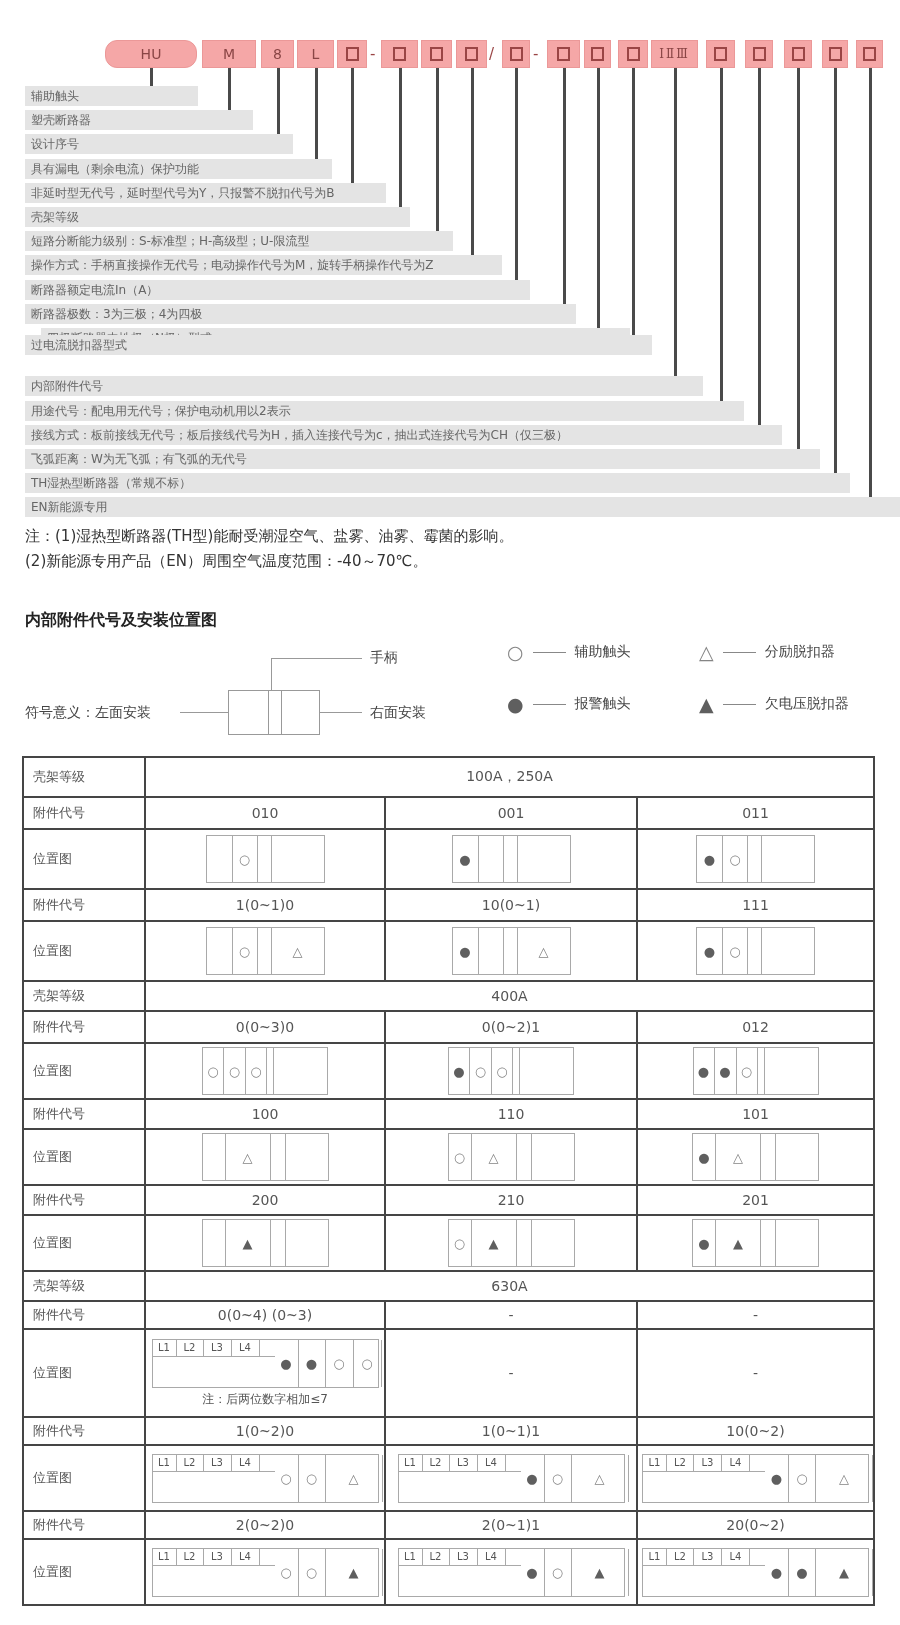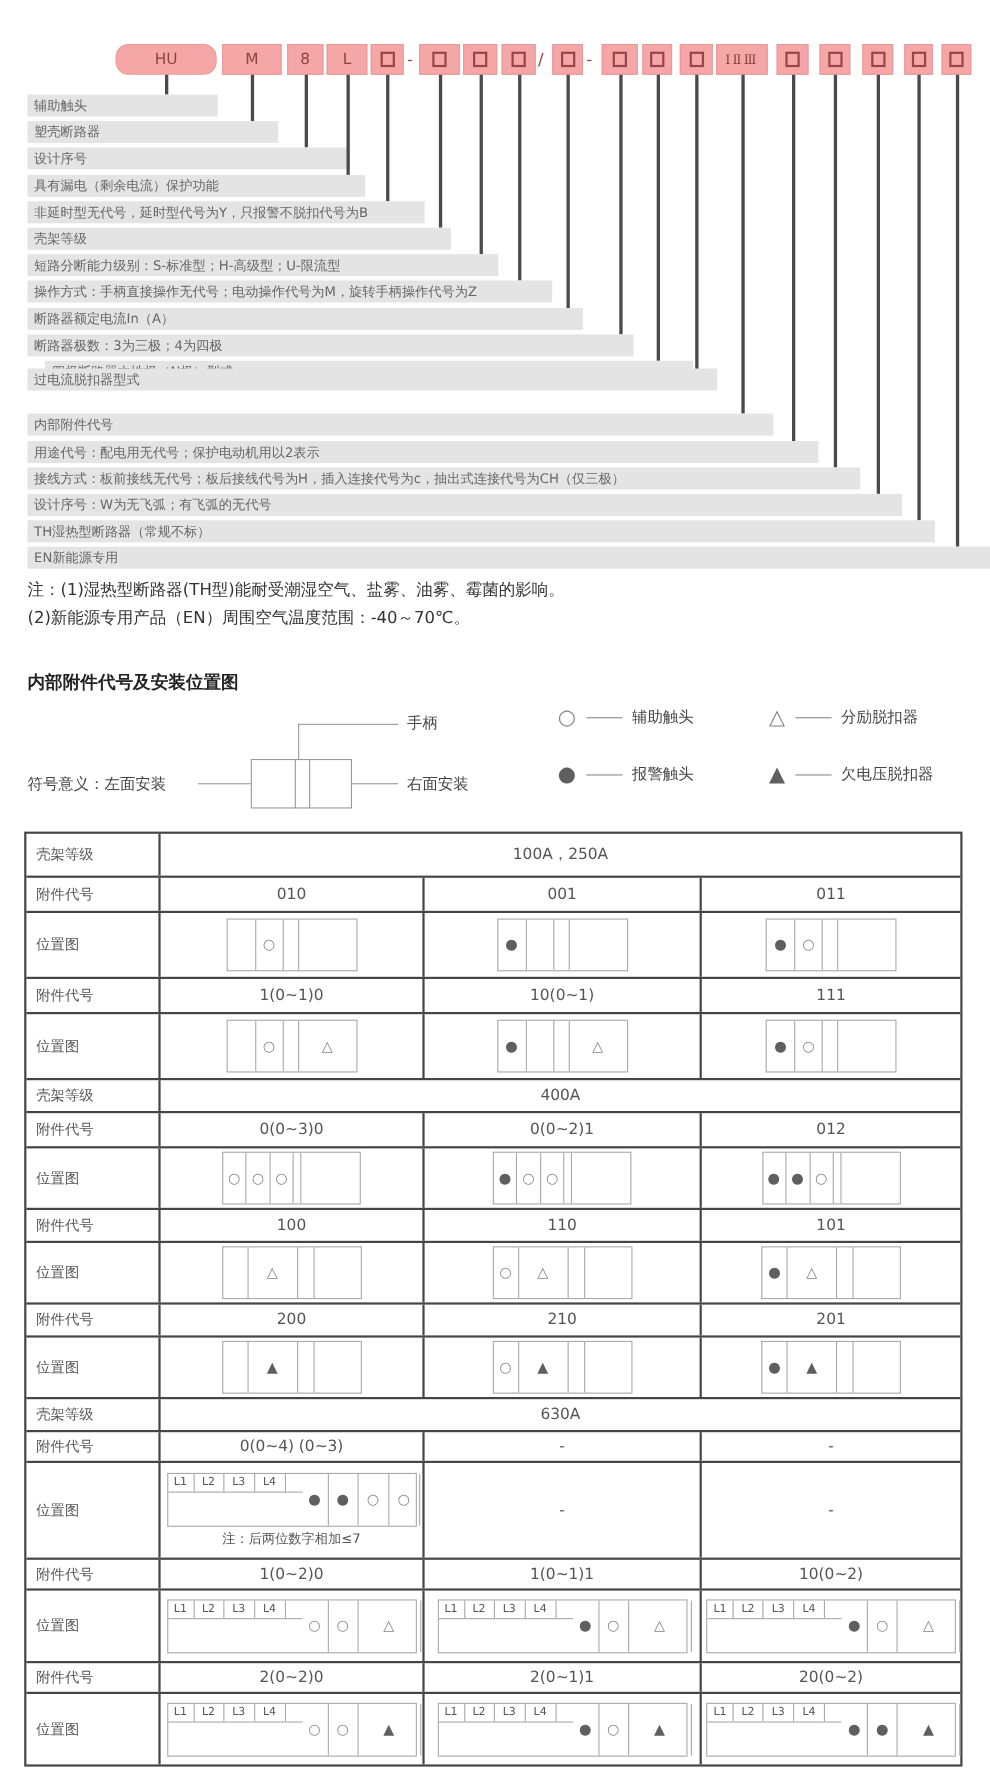--- a/index.html
+++ b/index.html
@@ -79,21 +79,21 @@
     <div class="fbar" style="top: 86px; width: 173px;">辅助触头</div>
     <div class="mbox" style="left: 202px; width: 54px;">
       <span>M</span>
     </div>
     <div class="vline" style="left: 228px; top: 68px; height: 42px;"></div>
     <div class="fbar" style="top: 110px; width: 228px;">塑壳断路器</div>
     <div class="mbox" style="left: 261px; width: 33px;">
       <span>8</span>
     </div>
     <div class="vline" style="left: 277px; top: 68px; height: 66px;"></div>
-    <div class="fbar" style="top: 134px; width: 292px;">设计序号</div>
+    <div class="fbar" style="top: 134px; width: 268px;">设计序号</div>
     <div class="mbox" style="left: 297px; width: 37px;">
       <span>L</span>
     </div>
     <div class="vline" style="left: 315px; top: 68px; height: 91px;"></div>
     <div class="fbar" style="top: 159px; width: 307px;">具有漏电（剩余电流）保护功能</div>
     <div class="mbox" style="left: 337px; width: 30px;">
       <div class="slot-sq"></div>
     </div>
     <div class="vline" style="left: 351px; top: 68px; height: 115px;"></div>
     <div class="fbar" style="top: 183px; width: 361px;">非延时型无代号，延时型代号为Y，只报警不脱扣代号为B</div>
@@ -144,21 +144,21 @@
     <div class="fbar" style="top: 401px; width: 719px;">用途代号：配电用无代号；保护电动机用以2表示</div>
     <div class="mbox" style="left: 745px; width: 28px;">
       <div class="slot-sq"></div>
     </div>
     <div class="vline" style="left: 758px; top: 68px; height: 357px;"></div>
     <div class="fbar" style="top: 425px; width: 757px;">接线方式：板前接线无代号；板后接线代号为H，插入连接代号为c，抽出式连接代号为CH（仅三极）</div>
     <div class="mbox" style="left: 784px; width: 28px;">
       <div class="slot-sq"></div>
     </div>
     <div class="vline" style="left: 797px; top: 68px; height: 381px;"></div>
-    <div class="fbar" style="top: 449px; width: 795px;">设计序号：W为无飞弧；有飞弧的无代号</div>
+    <div class="fbar" style="top: 449px; width: 795px;">飞弧距离：W为无飞弧；有飞弧的无代号</div>
     <div class="mbox" style="left: 822px; width: 26px;">
       <div class="slot-sq"></div>
     </div>
     <div class="vline" style="left: 834px; top: 68px; height: 405px;"></div>
     <div class="fbar" style="top: 473px; width: 825px;">TH湿热型断路器（常规不标）</div>
     <div class="mbox" style="left: 856px; width: 27px;">
       <div class="slot-sq"></div>
     </div>
     <div class="vline" style="left: 869px; top: 68px; height: 429px;"></div>
     <div class="fbar" style="top: 497px; width: 892px;">EN新能源专用</div>

